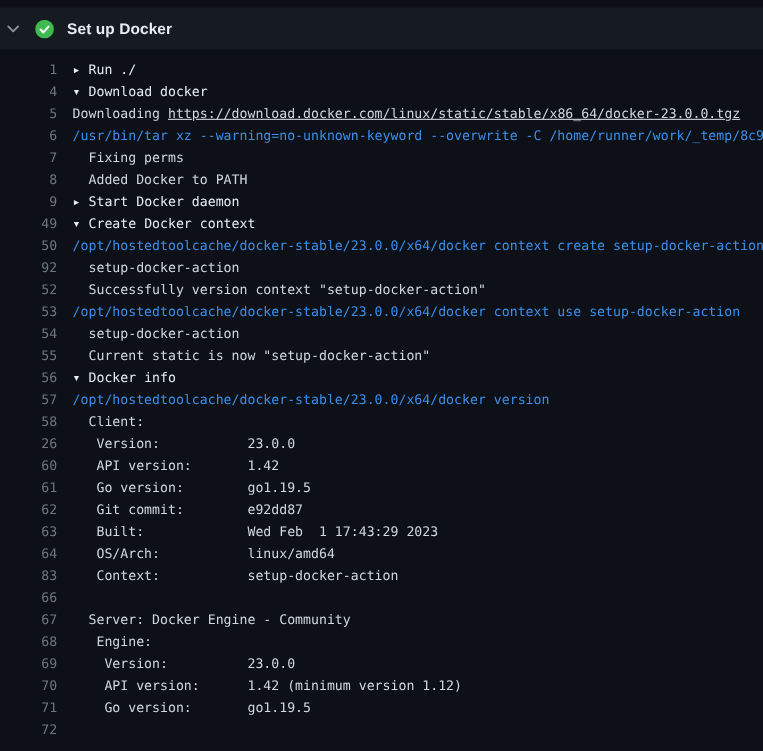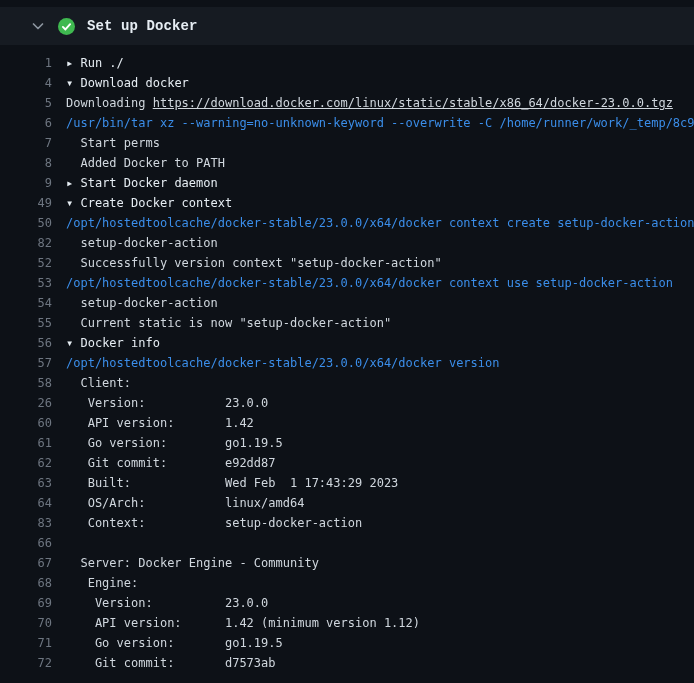--- a/index.html
+++ b/index.html
@@ -15,21 +15,21 @@
   html,body{margin:0;padding:0;}
   body{
     width:694px;height:683px;overflow:hidden;
     background:var(--bg);
     font-family:"Liberation Sans",sans-serif;
   }
   .page{padding-top:7px;}
   .step-header{
     height:38px;background:var(--header-bg);
     display:flex;align-items:center;gap:12px;
-    padding:0 30px;cursor:pointer;font-family:Liberation Mono, monospace;
+    padding:0 4px;cursor:pointer;
   }
   .step-header .icon{display:flex;align-items:center;flex:none;}
   .step-title{
     color:var(--bright);font-size:14px;font-weight:600;
     letter-spacing:.1px;
   }
   .log{
     padding-top:8px;
     font-family:"DejaVu Sans Mono","Liberation Mono",monospace;
     font-size:12px;
@@ -68,42 +68,42 @@
       </svg>
     </span>
     <span class="step-title">Set up Docker</span>
   </div>
 
   <div class="log">
       <div class="log-row"><span class="line-num">1</span><span class="line-content group-closed"><span class="arrow">▸</span> Run ./</span></div>
       <div class="log-row"><span class="line-num">4</span><span class="line-content group-open"><span class="arrow">▾</span> Download docker</span></div>
       <div class="log-row"><span class="line-num">5</span><span class="line-content link">Downloading <span class="log-link">https://download.docker.com/linux/static/stable/x86_64/docker-23.0.0.tgz</span></span></div>
       <div class="log-row"><span class="line-num">6</span><span class="line-content command">/usr/bin/tar xz --warning=no-unknown-keyword --overwrite -C /home/runner/work/_temp/8c92e</span></div>
-      <div class="log-row"><span class="line-num">7</span><span class="line-content plain">  Start perms</span></div>
+      <div class="log-row"><span class="line-num">7</span><span class="line-content plain">  Fixing perms</span></div>
       <div class="log-row"><span class="line-num">8</span><span class="line-content plain">  Added Docker to PATH</span></div>
       <div class="log-row"><span class="line-num">9</span><span class="line-content group-closed"><span class="arrow">▸</span> Start Docker daemon</span></div>
       <div class="log-row"><span class="line-num">49</span><span class="line-content group-open"><span class="arrow">▾</span> Create Docker context</span></div>
       <div class="log-row"><span class="line-num">50</span><span class="line-content command">/opt/hostedtoolcache/docker-stable/23.0.0/x64/docker context create setup-docker-action</span></div>
-      <div class="log-row"><span class="line-num">82</span><span class="line-content plain">  setup-docker-action</span></div>
+      <div class="log-row"><span class="line-num">92</span><span class="line-content plain">  setup-docker-action</span></div>
       <div class="log-row"><span class="line-num">52</span><span class="line-content plain">  Successfully version context "setup-docker-action"</span></div>
       <div class="log-row"><span class="line-num">53</span><span class="line-content command">/opt/hostedtoolcache/docker-stable/23.0.0/x64/docker context use setup-docker-action</span></div>
       <div class="log-row"><span class="line-num">54</span><span class="line-content plain">  setup-docker-action</span></div>
       <div class="log-row"><span class="line-num">55</span><span class="line-content plain">  Current static is now "setup-docker-action"</span></div>
       <div class="log-row"><span class="line-num">56</span><span class="line-content group-open"><span class="arrow">▾</span> Docker info</span></div>
       <div class="log-row"><span class="line-num">57</span><span class="line-content command">/opt/hostedtoolcache/docker-stable/23.0.0/x64/docker version</span></div>
       <div class="log-row"><span class="line-num">58</span><span class="line-content plain">  Client:</span></div>
       <div class="log-row"><span class="line-num">26</span><span class="line-content plain">   Version:           23.0.0</span></div>
       <div class="log-row"><span class="line-num">60</span><span class="line-content plain">   API version:       1.42</span></div>
       <div class="log-row"><span class="line-num">61</span><span class="line-content plain">   Go version:        go1.19.5</span></div>
       <div class="log-row"><span class="line-num">62</span><span class="line-content plain">   Git commit:        e92dd87</span></div>
       <div class="log-row"><span class="line-num">63</span><span class="line-content plain">   Built:             Wed Feb  1 17:43:29 2023</span></div>
       <div class="log-row"><span class="line-num">64</span><span class="line-content plain">   OS/Arch:           linux/amd64</span></div>
       <div class="log-row"><span class="line-num">83</span><span class="line-content plain">   Context:           setup-docker-action</span></div>
       <div class="log-row"><span class="line-num">66</span><span class="line-content plain"></span></div>
       <div class="log-row"><span class="line-num">67</span><span class="line-content plain">  Server: Docker Engine - Community</span></div>
       <div class="log-row"><span class="line-num">68</span><span class="line-content plain">   Engine:</span></div>
       <div class="log-row"><span class="line-num">69</span><span class="line-content plain">    Version:          23.0.0</span></div>
       <div class="log-row"><span class="line-num">70</span><span class="line-content plain">    API version:      1.42 (minimum version 1.12)</span></div>
       <div class="log-row"><span class="line-num">71</span><span class="line-content plain">    Go version:       go1.19.5</span></div>
-      <div class="log-row"><span class="line-num">72</span><span class="line-content plain">    Git commit:       d7573ab</span></div>
+      <div class="log-row"><span class="line-num">72</span></div>
     </div>
 
 </div>
 
 </body></html>

